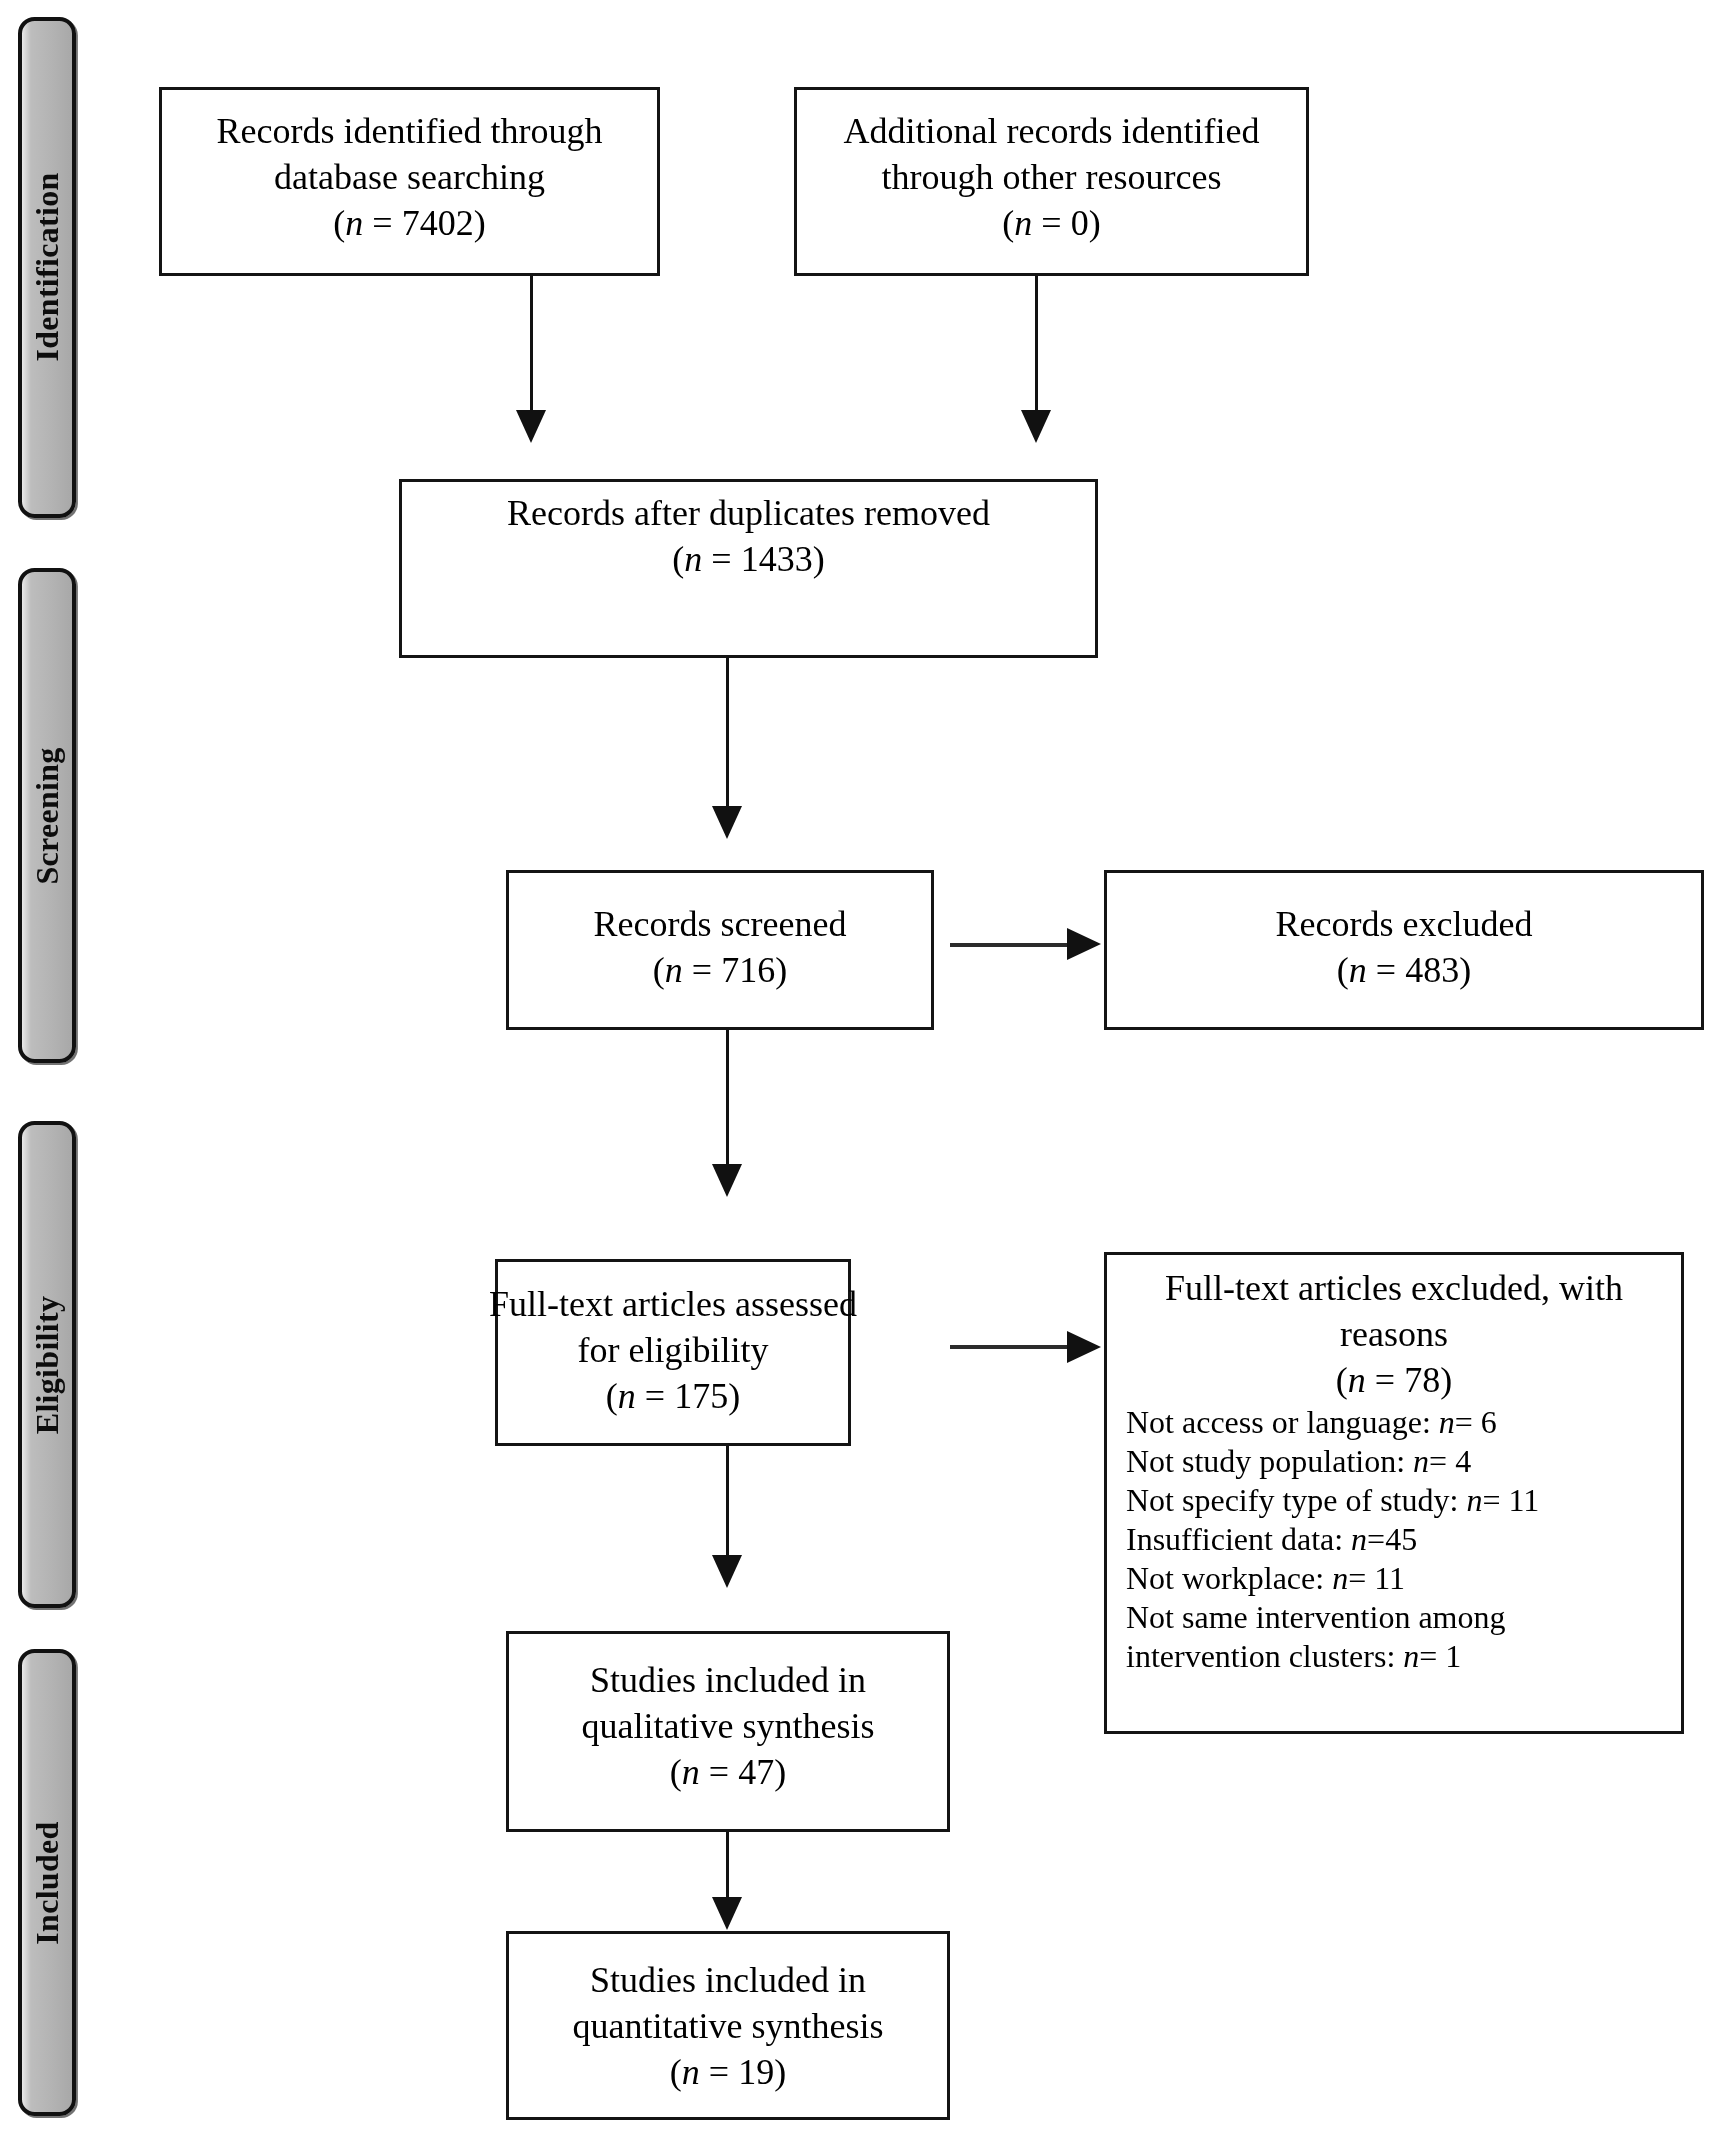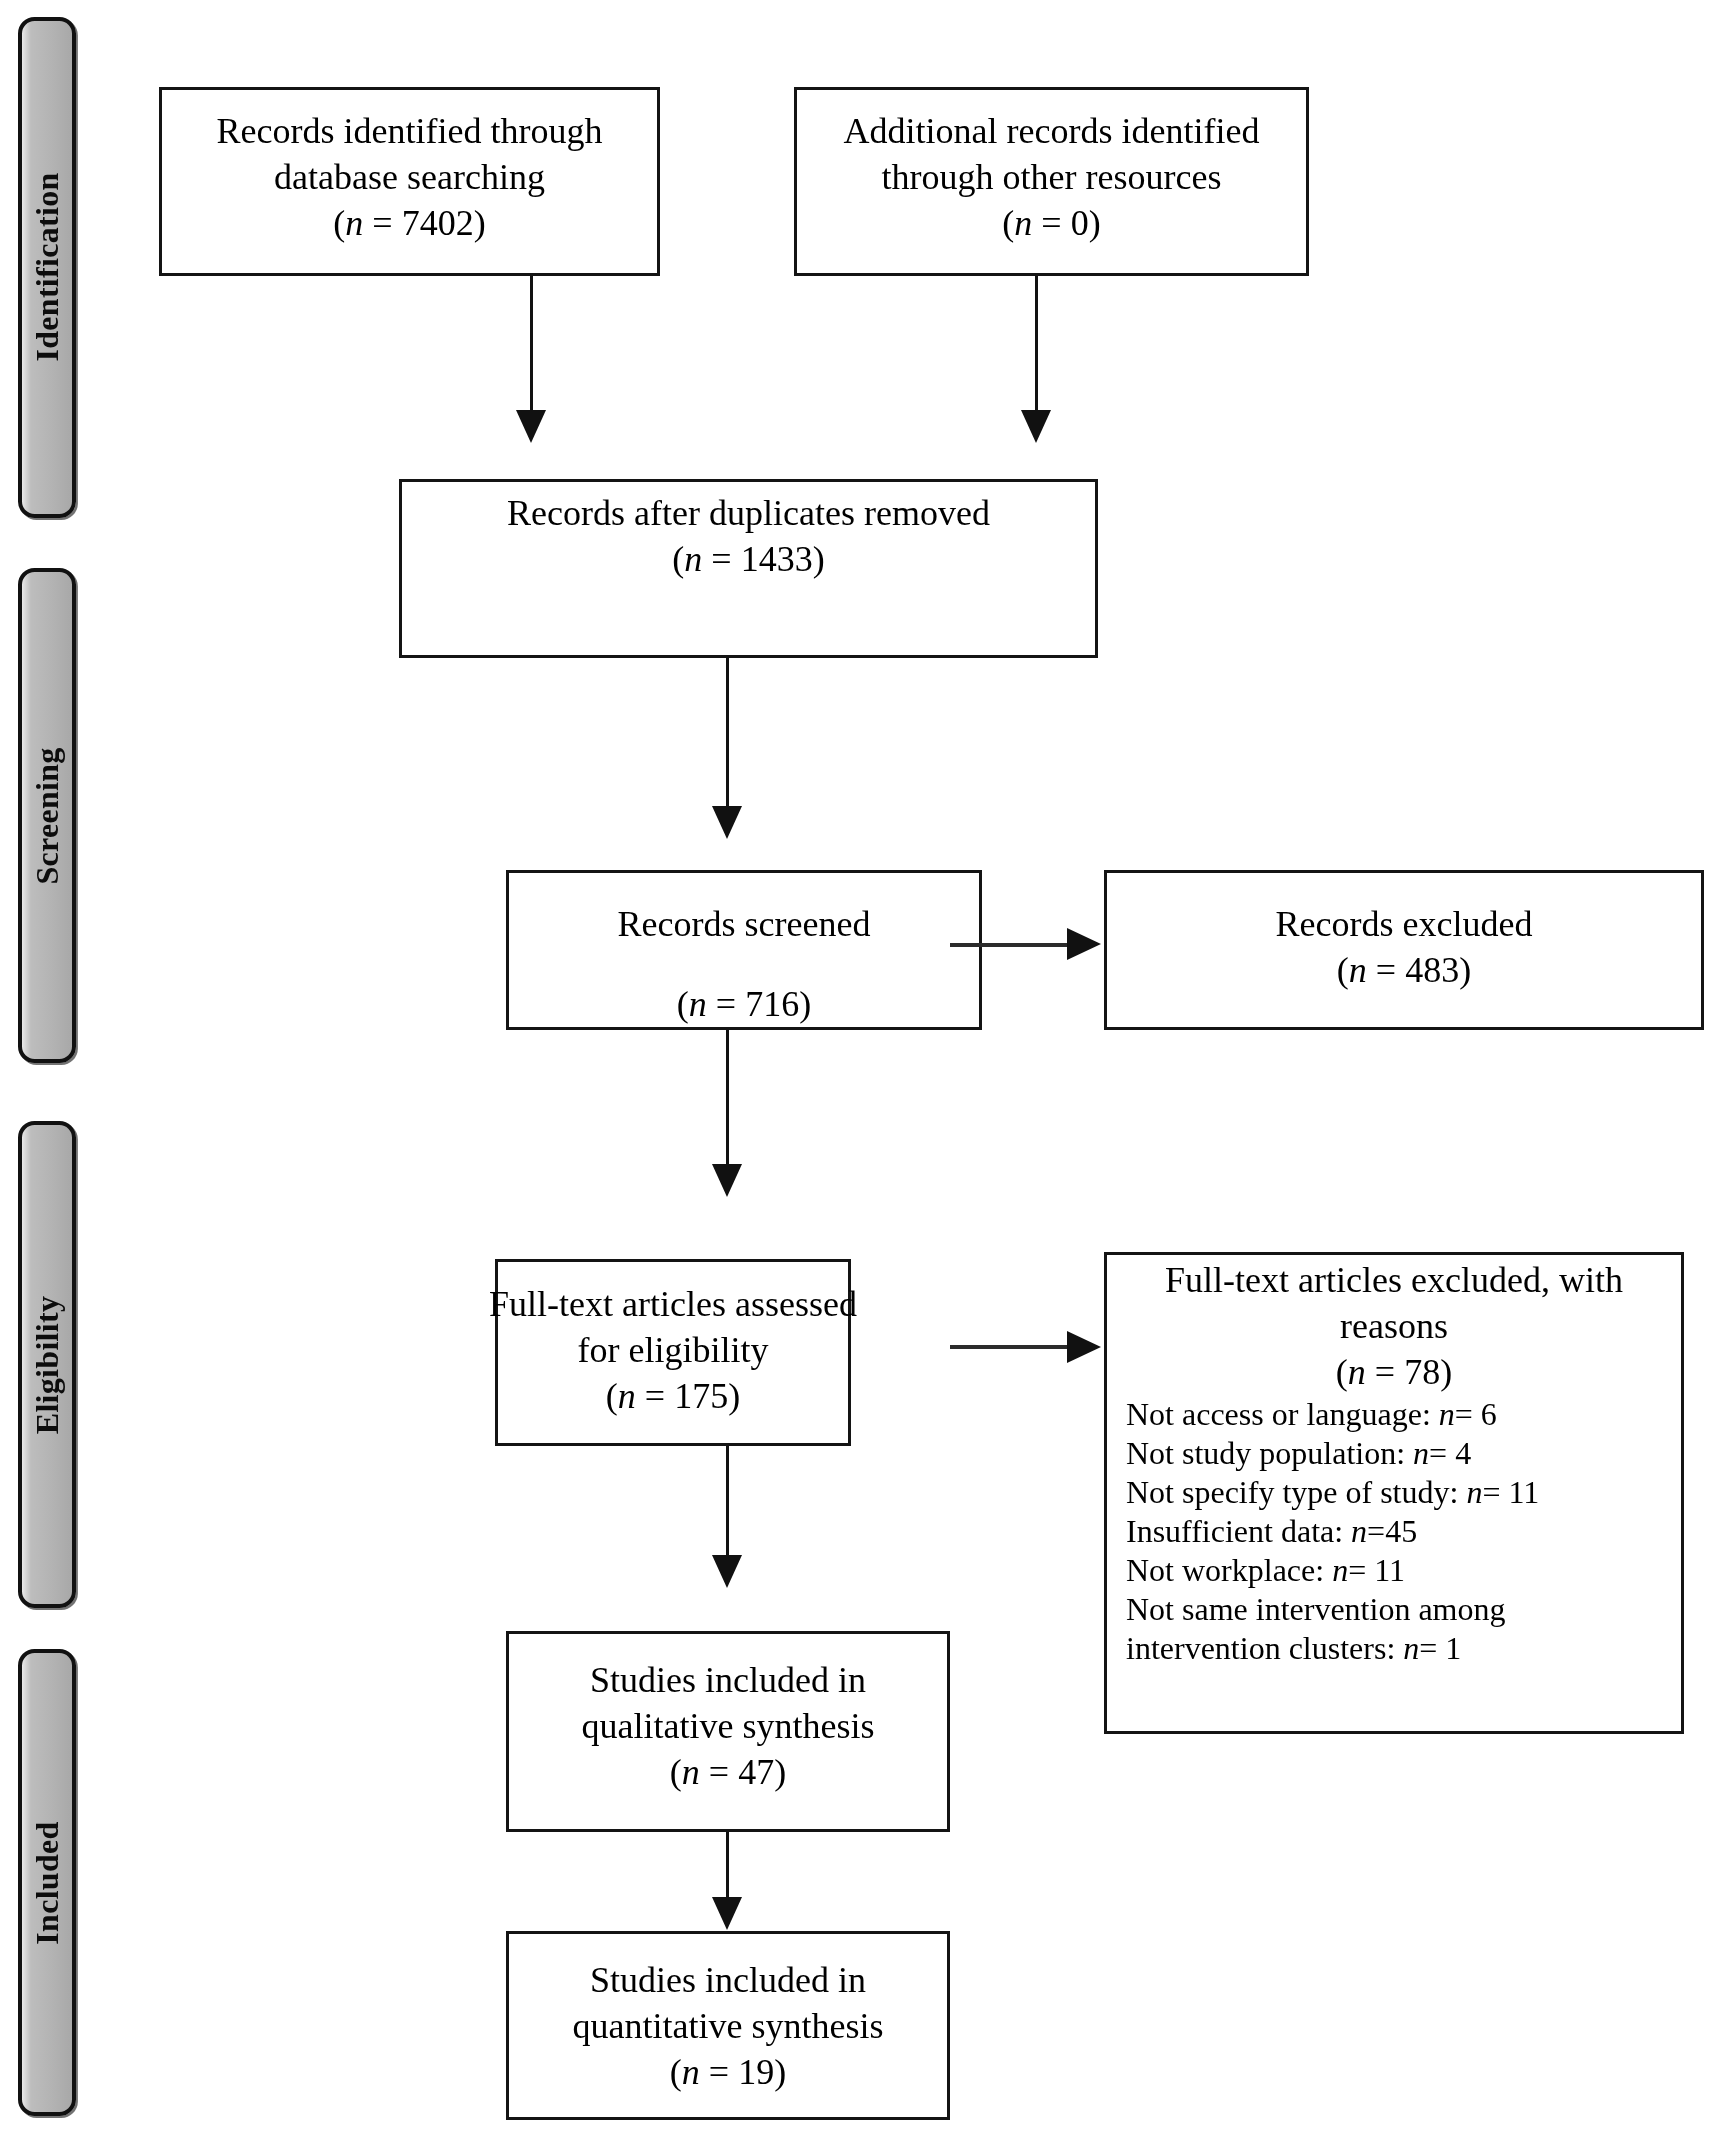--- a/index.html
+++ b/index.html
@@ -147,21 +147,21 @@
   <div class="node" style="left:399px; top:479px; width:699px; height:179px; padding-top:8px;">
     <div class="line">Records after duplicates removed</div>
     <div class="line">
       <span>(</span><span class="ital">n</span><span> = </span><span>1433</span><span>)</span>
     </div>
   </div>
 
   <div class="vline" style="left:726px; top:658px; height:152px;"></div>
   <div class="arrow-down" style="left:712px; top:806px;"></div>
 
-  <div class="node" style="left:506px; top:870px; width:476px; height:160px; padding-top:28px;justify-content:space-between;">
+  <div class="node" style="left:506px; top:870px; width:428px; height:160px; padding-top:28px;">
     <div class="line">Records screened</div>
     <div class="line">
       <span>(</span><span class="ital">n</span><span> = </span><span>716</span><span>)</span>
     </div>
   </div>
 
   <div class="node" style="left:1104px; top:870px; width:600px; height:160px; padding-top:28px;">
     <div class="line">Records excluded</div>
     <div class="line">
       <span>(</span><span class="ital">n</span><span> = </span><span>483</span><span>)</span>
@@ -175,21 +175,21 @@
   <div class="arrow-down" style="left:712px; top:1164px;"></div>
 
   <div class="node" style="left:495px; top:1259px; width:356px; height:187px; padding-top:19px;">
     <div class="line">Full-text articles assessed</div>
     <div class="line">for eligibility</div>
     <div class="line">
       <span>(</span><span class="ital">n</span><span> = </span><span>175</span><span>)</span>
     </div>
   </div>
 
-  <div class="node" style="left:1104px; top:1252px; width:580px; height:482px; padding-top:2px;">
+  <div class="node" style="left:1104px; top:1252px; width:580px; height:482px; padding-top:10px;">
     <div class="line">Full-text articles excluded, with</div>
     <div class="line">reasons</div>
     <div class="line">
       <span>(</span><span class="ital">n</span><span> = </span><span>78</span><span>)</span>
     </div>
 
     <div class="reasons">
       <div class="reason-line">
         <span>Not access or language: </span><span class="ital">n</span><span>= </span><span>6</span>
       </div>

